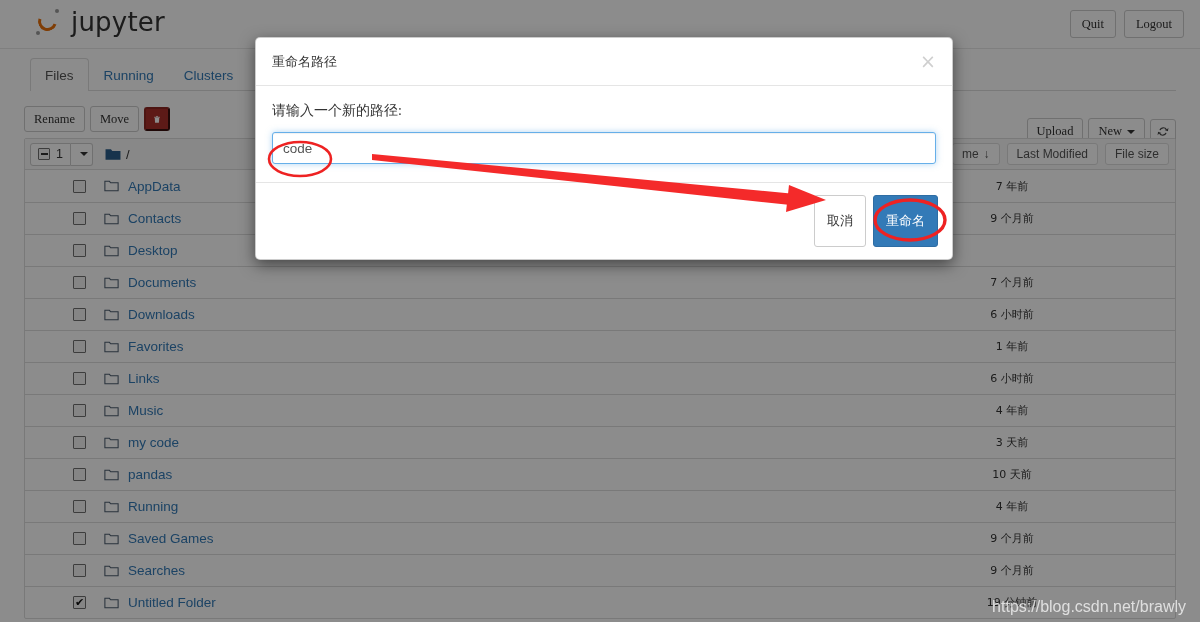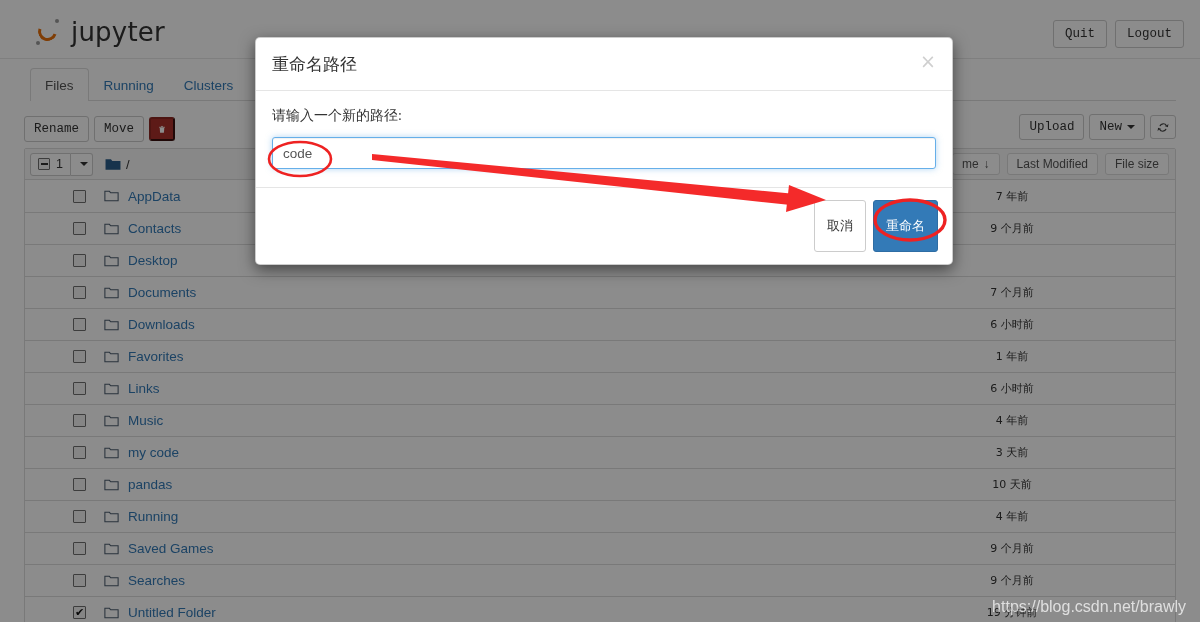--- a/index.html
+++ b/index.html
@@ -8,21 +8,20 @@
     width: 1200px; height: 622px;
     overflow: hidden;
     font-family: "Liberation Sans", "DejaVu Sans", sans-serif;
     background: #ffffff;
   }
 
   
   #page {
     position: absolute; inset: 0;
     background: #ffffff;
-    margin-top: 10px;
   }
   #dimmer {
     position: absolute; inset: 0;
     background: rgba(0,0,0,0.45);
     z-index: 50;
   }
 
   
   .navbar {
     position: relative;
@@ -49,21 +48,21 @@
   .brand-text {
     font-size: 26px; color: #333333; letter-spacing: .2px;
     font-family: "DejaVu Sans", sans-serif; font-weight: 400;
   }
 
   .nav-right { position: absolute; right: 16px; top: 10px; display: flex; gap: 8px; }
   .btn {
     font-size: 12.5px; color: #333; background: #fff;
     border: 1px solid #cccccc; border-radius: 3px;
     padding: 5px 11px; line-height: 1.3; cursor: pointer;
-    font-family: Liberation Mono, monospace;
+    font-family: Liberation Serif, serif;
   }
 
   
   .tabrow {
     position: absolute; left: 30px; top: 58px;
     display: flex; align-items: flex-end;
     width: 1146px;
     border-bottom: 1px solid #dddddd;
   }
   .tab {
@@ -86,21 +85,21 @@
   .btn-sm { font-size: 12.5px; padding: 4px 9px; }
   .btn-danger {
     background: #a9302a; border-color: #8d2722; color: #fff;
     padding: 4px 8px; border-radius: 3px; cursor: pointer;
     display: flex; align-items: center; justify-content: center;
     height: 24px; width: 26px;
   }
   .trash-svg { display: block; }
 
   .toolbar-right {
-    position: absolute; right: 24px; top: 104px;
+    position: absolute; right: 24px; top: 118px;
     display: flex; gap: 5px; align-items: center;
   }
   .caret {
     display: inline-block; width: 0; height: 0;
     border-left: 4px solid transparent; border-right: 4px solid transparent;
     border-top: 4px solid #333; margin-left: 5px; vertical-align: middle;
   }
   .refresh-btn {
     border: 1px solid #ccc; background: #fff; border-radius: 3px;
     width: 26px; height: 24px; cursor: pointer;
@@ -182,21 +181,21 @@
     border-radius: 5px;
     box-shadow: 0 5px 15px rgba(0,0,0,.5);
     z-index: 100;
   }
   .modal-head {
     position: relative;
     padding: 15px 16px 14px 16px;
     border-bottom: 1px solid #e5e5e5;
   }
   .modal-title {
-    font-size: 17px; color: #333;
+    font-size: 13px; color: #333;
     font-family: "DejaVu Sans", sans-serif;
   }
   .modal-x {
     position: absolute; right: 16px; top: 14px;
     font-size: 19px; color: #cfcfcf; cursor: pointer;
     line-height: 1; font-family: "DejaVu Sans", sans-serif;
   }
   .modal-body { padding: 16px 16px 18px 16px; }
   .modal-label {
     font-size: 14px; color: #333; margin-bottom: 12px;

